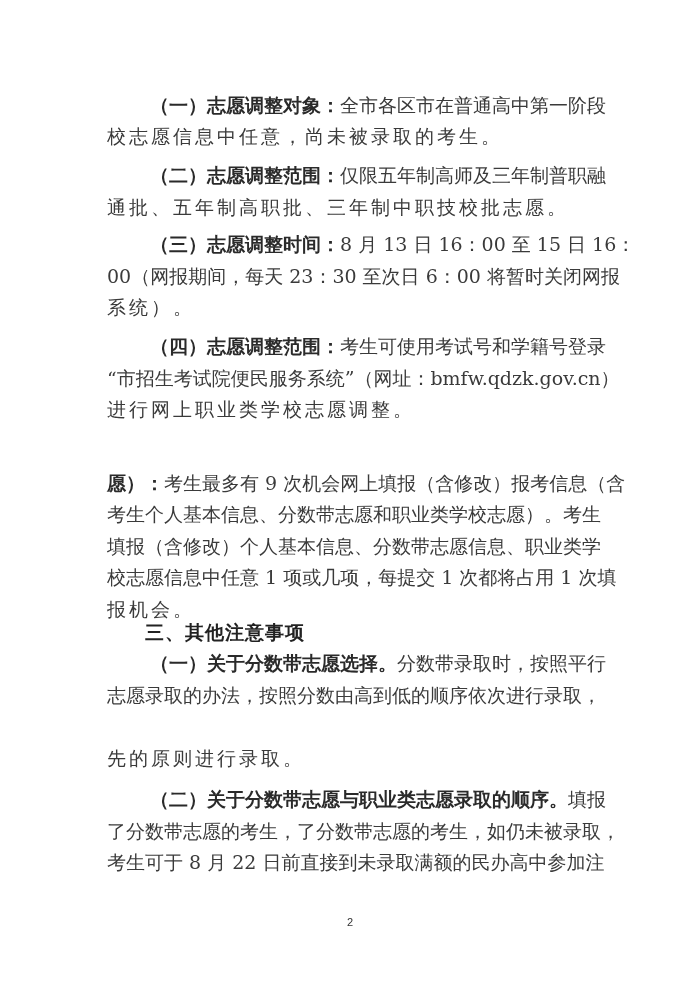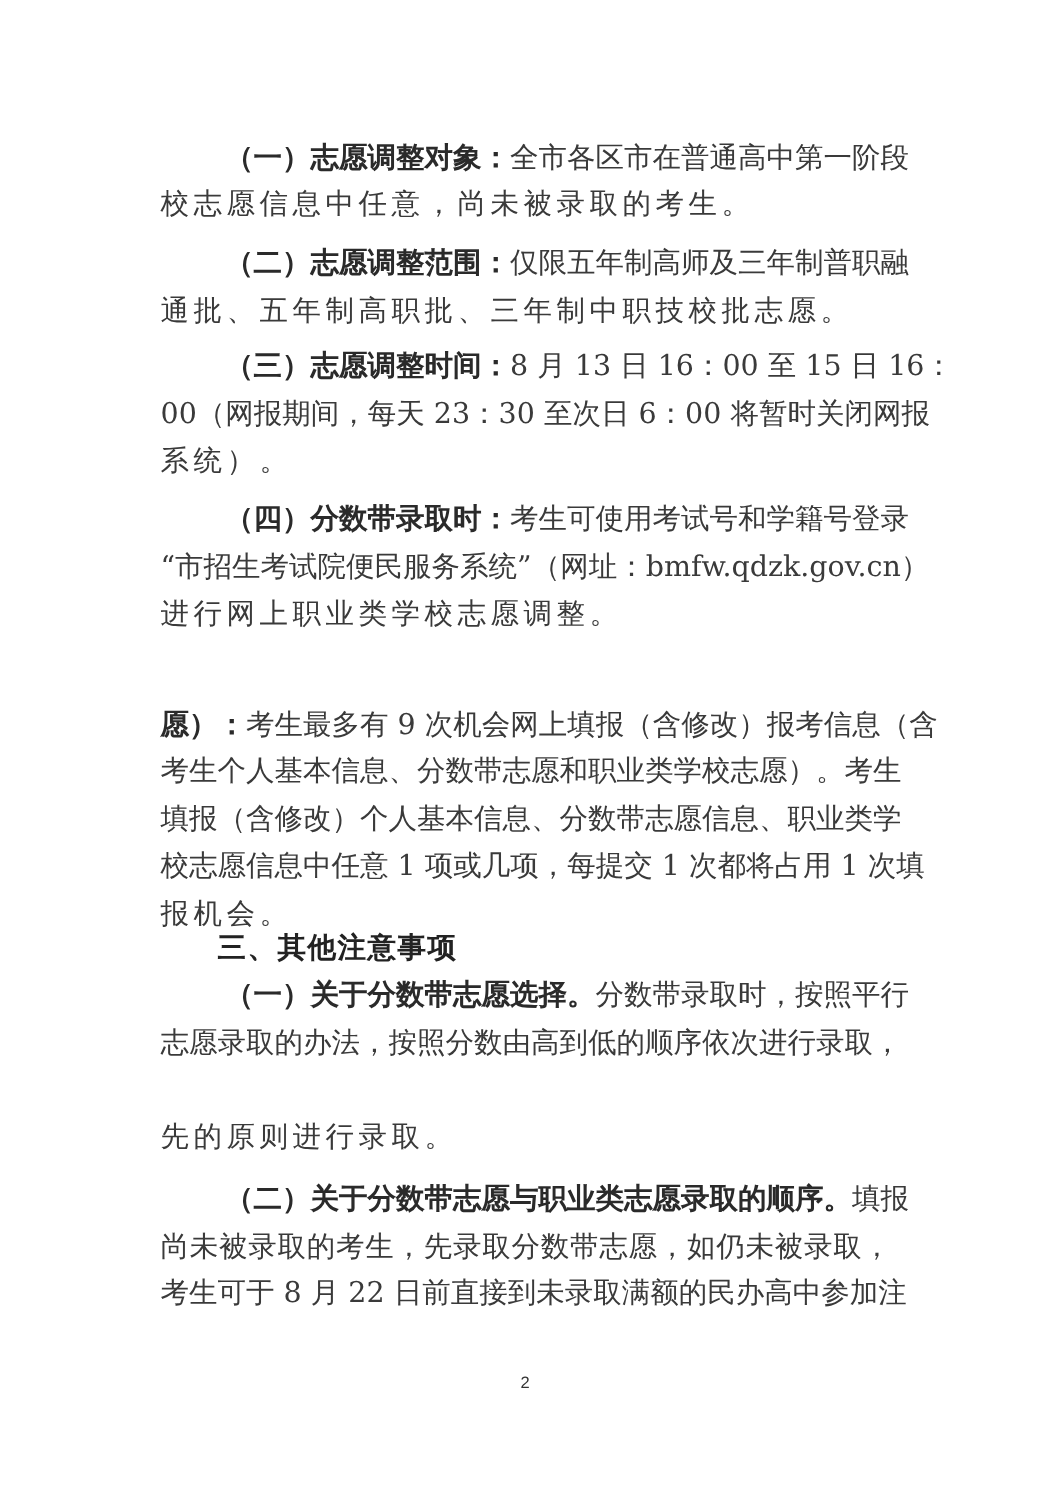--- a/index.html
+++ b/index.html
@@ -36,34 +36,34 @@
   <div class="line indent" style="top:90px"><span class="b">（一）志愿调整对象：</span><span>全市各区市在普通高中第一阶段</span></div>
   <div class="line last" style="top:121px">校志愿信息中任意，尚未被录取的考生。</div>
 
   <div class="line indent" style="top:160px"><span class="b">（二）志愿调整范围：</span><span>仅限五年制高师及三年制普职融</span></div>
   <div class="line last" style="top:192px">通批、五年制高职批、三年制中职技校批志愿。</div>
 
   <div class="line indent" style="top:229px"><span class="b">（三）志愿调整时间：</span><span>8 月 13 日 16：00 至 15 日 16：</span></div>
   <div class="line" style="top:261px">00（网报期间，每天 23：30 至次日 6：00 将暂时关闭网报</div>
   <div class="line last" style="top:292px">系统）。</div>
 
-  <div class="line indent" style="top:331px"><span class="b">（四）分数带录取时：</span><span>考生可使用考试号和学籍号登录</span></div>
+  <div class="line indent" style="top:331px"><span class="b">（四）志愿调整范围：</span><span>考生可使用考试号和学籍号登录</span></div>
   <div class="line" style="top:363px">“市招生考试院便民服务系统”（网址：bmfw.qdzk.gov.cn）</div>
   <div class="line last" style="top:394px">进行网上职业类学校志愿调整。</div>
 
   <div class="line" style="top:468px"><span class="b">愿）：</span><span>考生最多有 9 次机会网上填报（含修改）报考信息（含</span></div>
   <div class="line" style="top:499px">考生个人基本信息、分数带志愿和职业类学校志愿）。考生</div>
   <div class="line" style="top:531px">填报（含修改）个人基本信息、分数带志愿信息、职业类学</div>
   <div class="line" style="top:562px">校志愿信息中任意 1 项或几项，每提交 1 次都将占用 1 次填</div>
   <div class="line last" style="top:594px">报机会。</div>
 
   <div class="heading" style="top:617px">三、其他注意事项</div>
 
   <div class="line indent" style="top:648px"><span class="b">（一）关于分数带志愿选择。</span><span>分数带录取时，按照平行</span></div>
   <div class="line" style="top:680px">志愿录取的办法，按照分数由高到低的顺序依次进行录取，</div>
   <div class="line last" style="top:743px">先的原则进行录取。</div>
 
   <div class="line indent" style="top:784px"><span class="b">（二）关于分数带志愿与职业类志愿录取的顺序。</span><span>填报</span></div>
-  <div class="line" style="top:816px">尚未被录取的考生，先录取分数带志愿，如仍未被录取，</div>
+  <div class="line" style="top:816px">了分数带志愿的考生，了分数带志愿的考生，如仍未被录取，</div>
   <div class="line" style="top:847px">考生可于 8 月 22 日前直接到未录取满额的民办高中参加注</div>
 
   <div class="pagenum">2</div>
 </div>
 
 </body></html>

